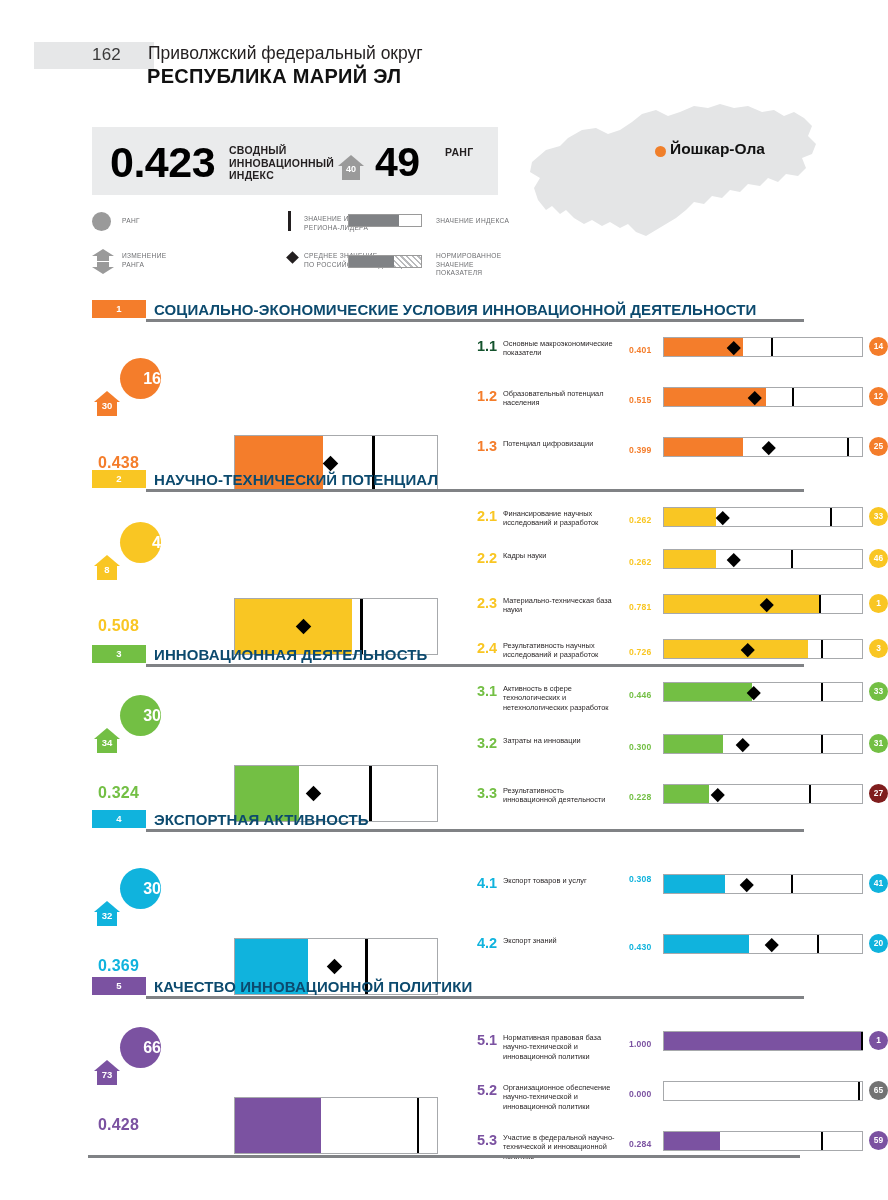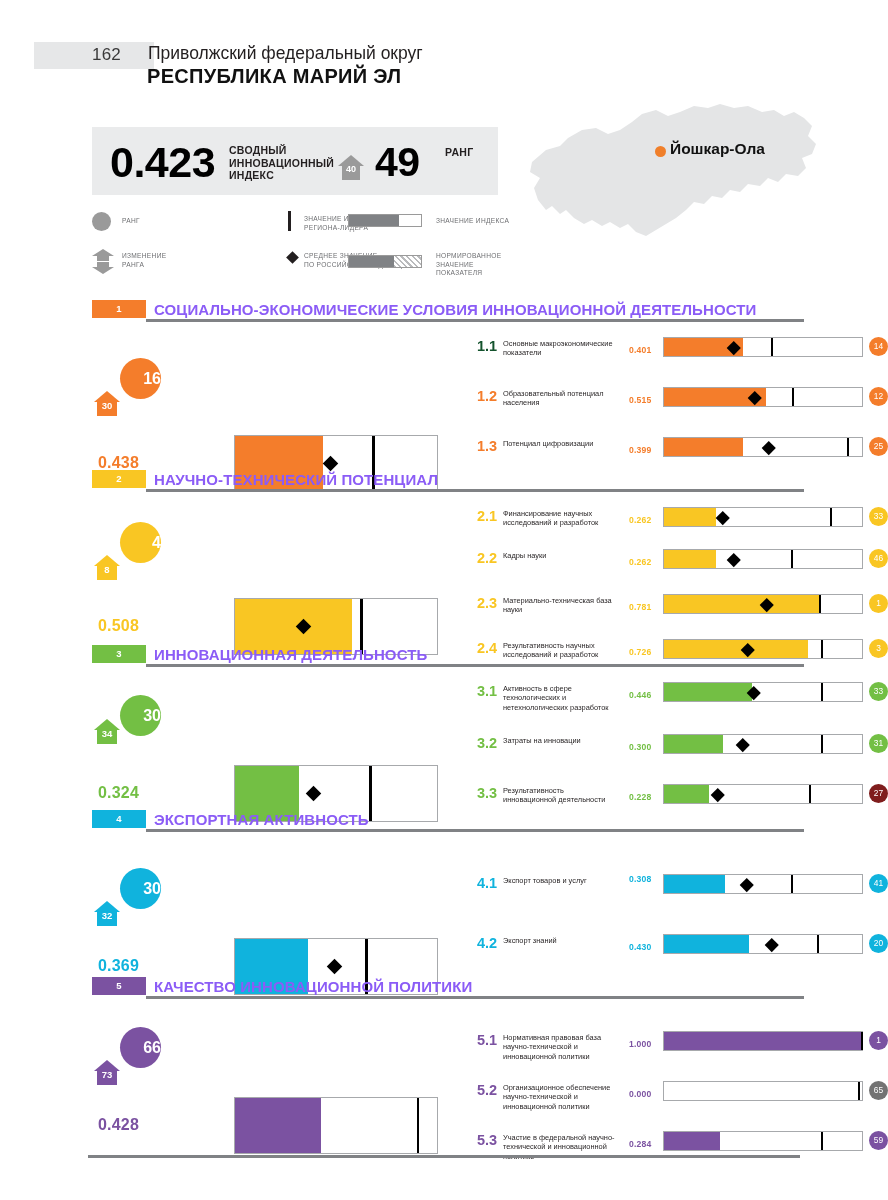--- a/index.html
+++ b/index.html
@@ -110,21 +110,21 @@
 
   
   .section { position: absolute; left: 92px; width: 712px; }
   .sec-head { position: relative; height: 22px; }
   .sec-badge {
     position: absolute; left: 0; top: 0; width: 54px; height: 18px;
     color: #fff; font-size: 9.5px; font-weight: bold; text-align: center; line-height: 18px;
   }
   .sec-title {
     position: absolute; left: 62px; top: 1px;
-    font-size: 15px; font-weight: bold; color: #8b5cf6; letter-spacing: .1px;
+    font-size: 15px; font-weight: bold; color: #0c4a6e; letter-spacing: .1px;
   }
   .sec-rule {
     position: absolute; left: 0; top: 19px; width: 712px; height: 3px; background: #808285;
   }
   .sec-rule.short { left: 54px; width: 658px; }
 
   
   .left-block { position: absolute; left: 0; top: 30px; width: 300px; }
   .big-circle {
     position: absolute; width: 41px; height: 41px; border-radius: 50%;
@@ -172,21 +172,21 @@
     position: absolute; left: 186px; width: 200px; height: 20px;
     border: 1px solid #a7a9ac; background: #fff;
   }
   .sub-bar .fill { position: absolute; left: 0; top: 0; height: 100%; }
   .sub-bar .leader { position: absolute; top: 0; width: 2px; height: 100%; background: #000; }
   .sub-bar .dia {
     position: absolute; top: 5px; width: 9.5px; height: 9.5px; background: #000; transform: rotate(45deg);
   }
   .row-rank {
     position: absolute; left: 392px; width: 19px; height: 19px; border-radius: 50%;
-    color: #fff; font-size: 8.4px; font-weight: normal; text-align: center; line-height: 19px;
+    color: #fff; font-size: 8.4px; font-weight: bold; text-align: center; line-height: 19px;
   }
 
   .footer-rule {
     position: absolute; left: 88px; top: 1155px; width: 712px; height: 3px; background: #808285;
   }
 </style>
 </head>
 <body>
 
 <div class="page">
@@ -392,21 +392,21 @@
         </div>
       </div>
       <div class="section" style="top: 645px;">
         <div class="sec-head">
           <div class="sec-badge" style="background:#73bf44">3</div>
           <div class="sec-title">ИННОВАЦИОННАЯ ДЕЯТЕЛЬНОСТЬ</div>
           <div class="sec-rule short"></div>
         </div>
         <div class="left-block">
           <div class="big-circle" style="left:28px; top:20px; background:#73bf44">30</div>
-          <div class="chg-house" style="left:2px; top:44px; color:#73bf44">
+          <div class="chg-house" style="left:2px; top:53px; color:#73bf44">
             <div class="roof"></div>
             <div class="body"></div>
             <div class="num">34</div>
           </div>
           <div class="main-val" style="left:6px; top:108.5px; color:#73bf44">0.324</div>
           <div class="main-bar" style="left:142px; top:90px; width:204px; height:57px;">
             <div class="fill" style="width:31.5%; background:#73bf44"></div>
             <div class="leader" style="left:66.5%"></div>
             <div class="dia" style="left:calc(38.5% - 5px); top:21.5px"></div>
           </div>

